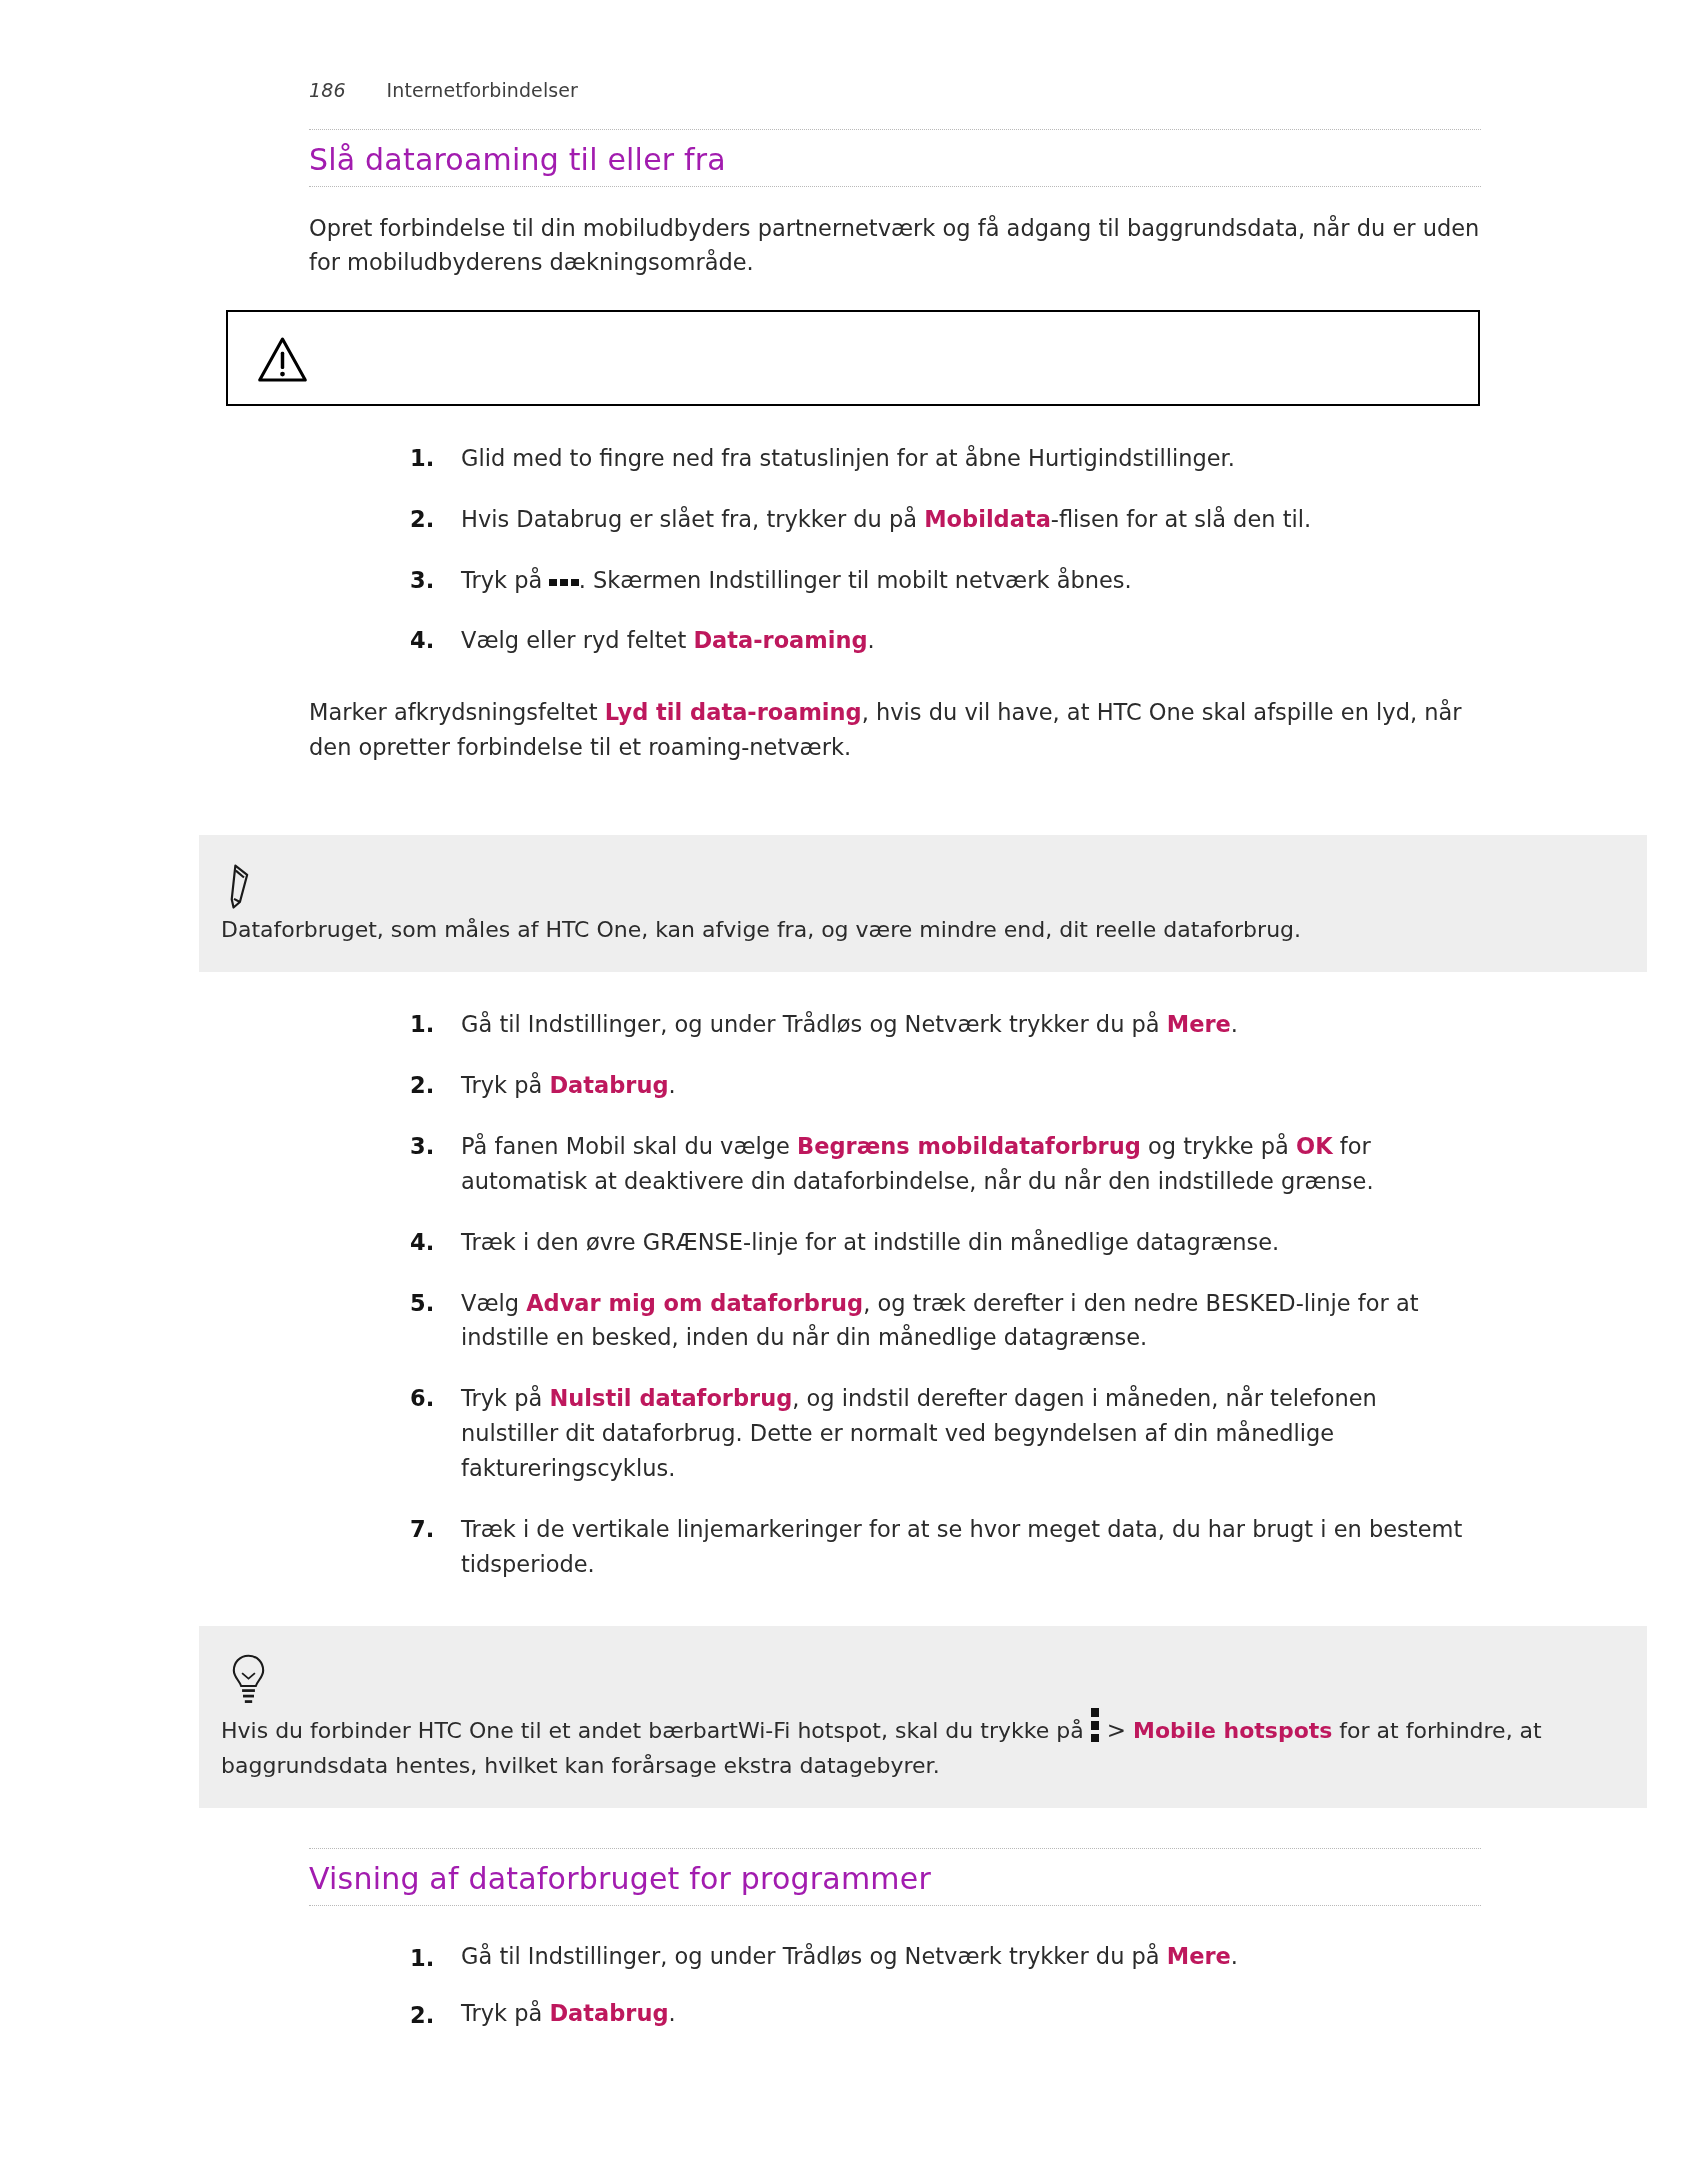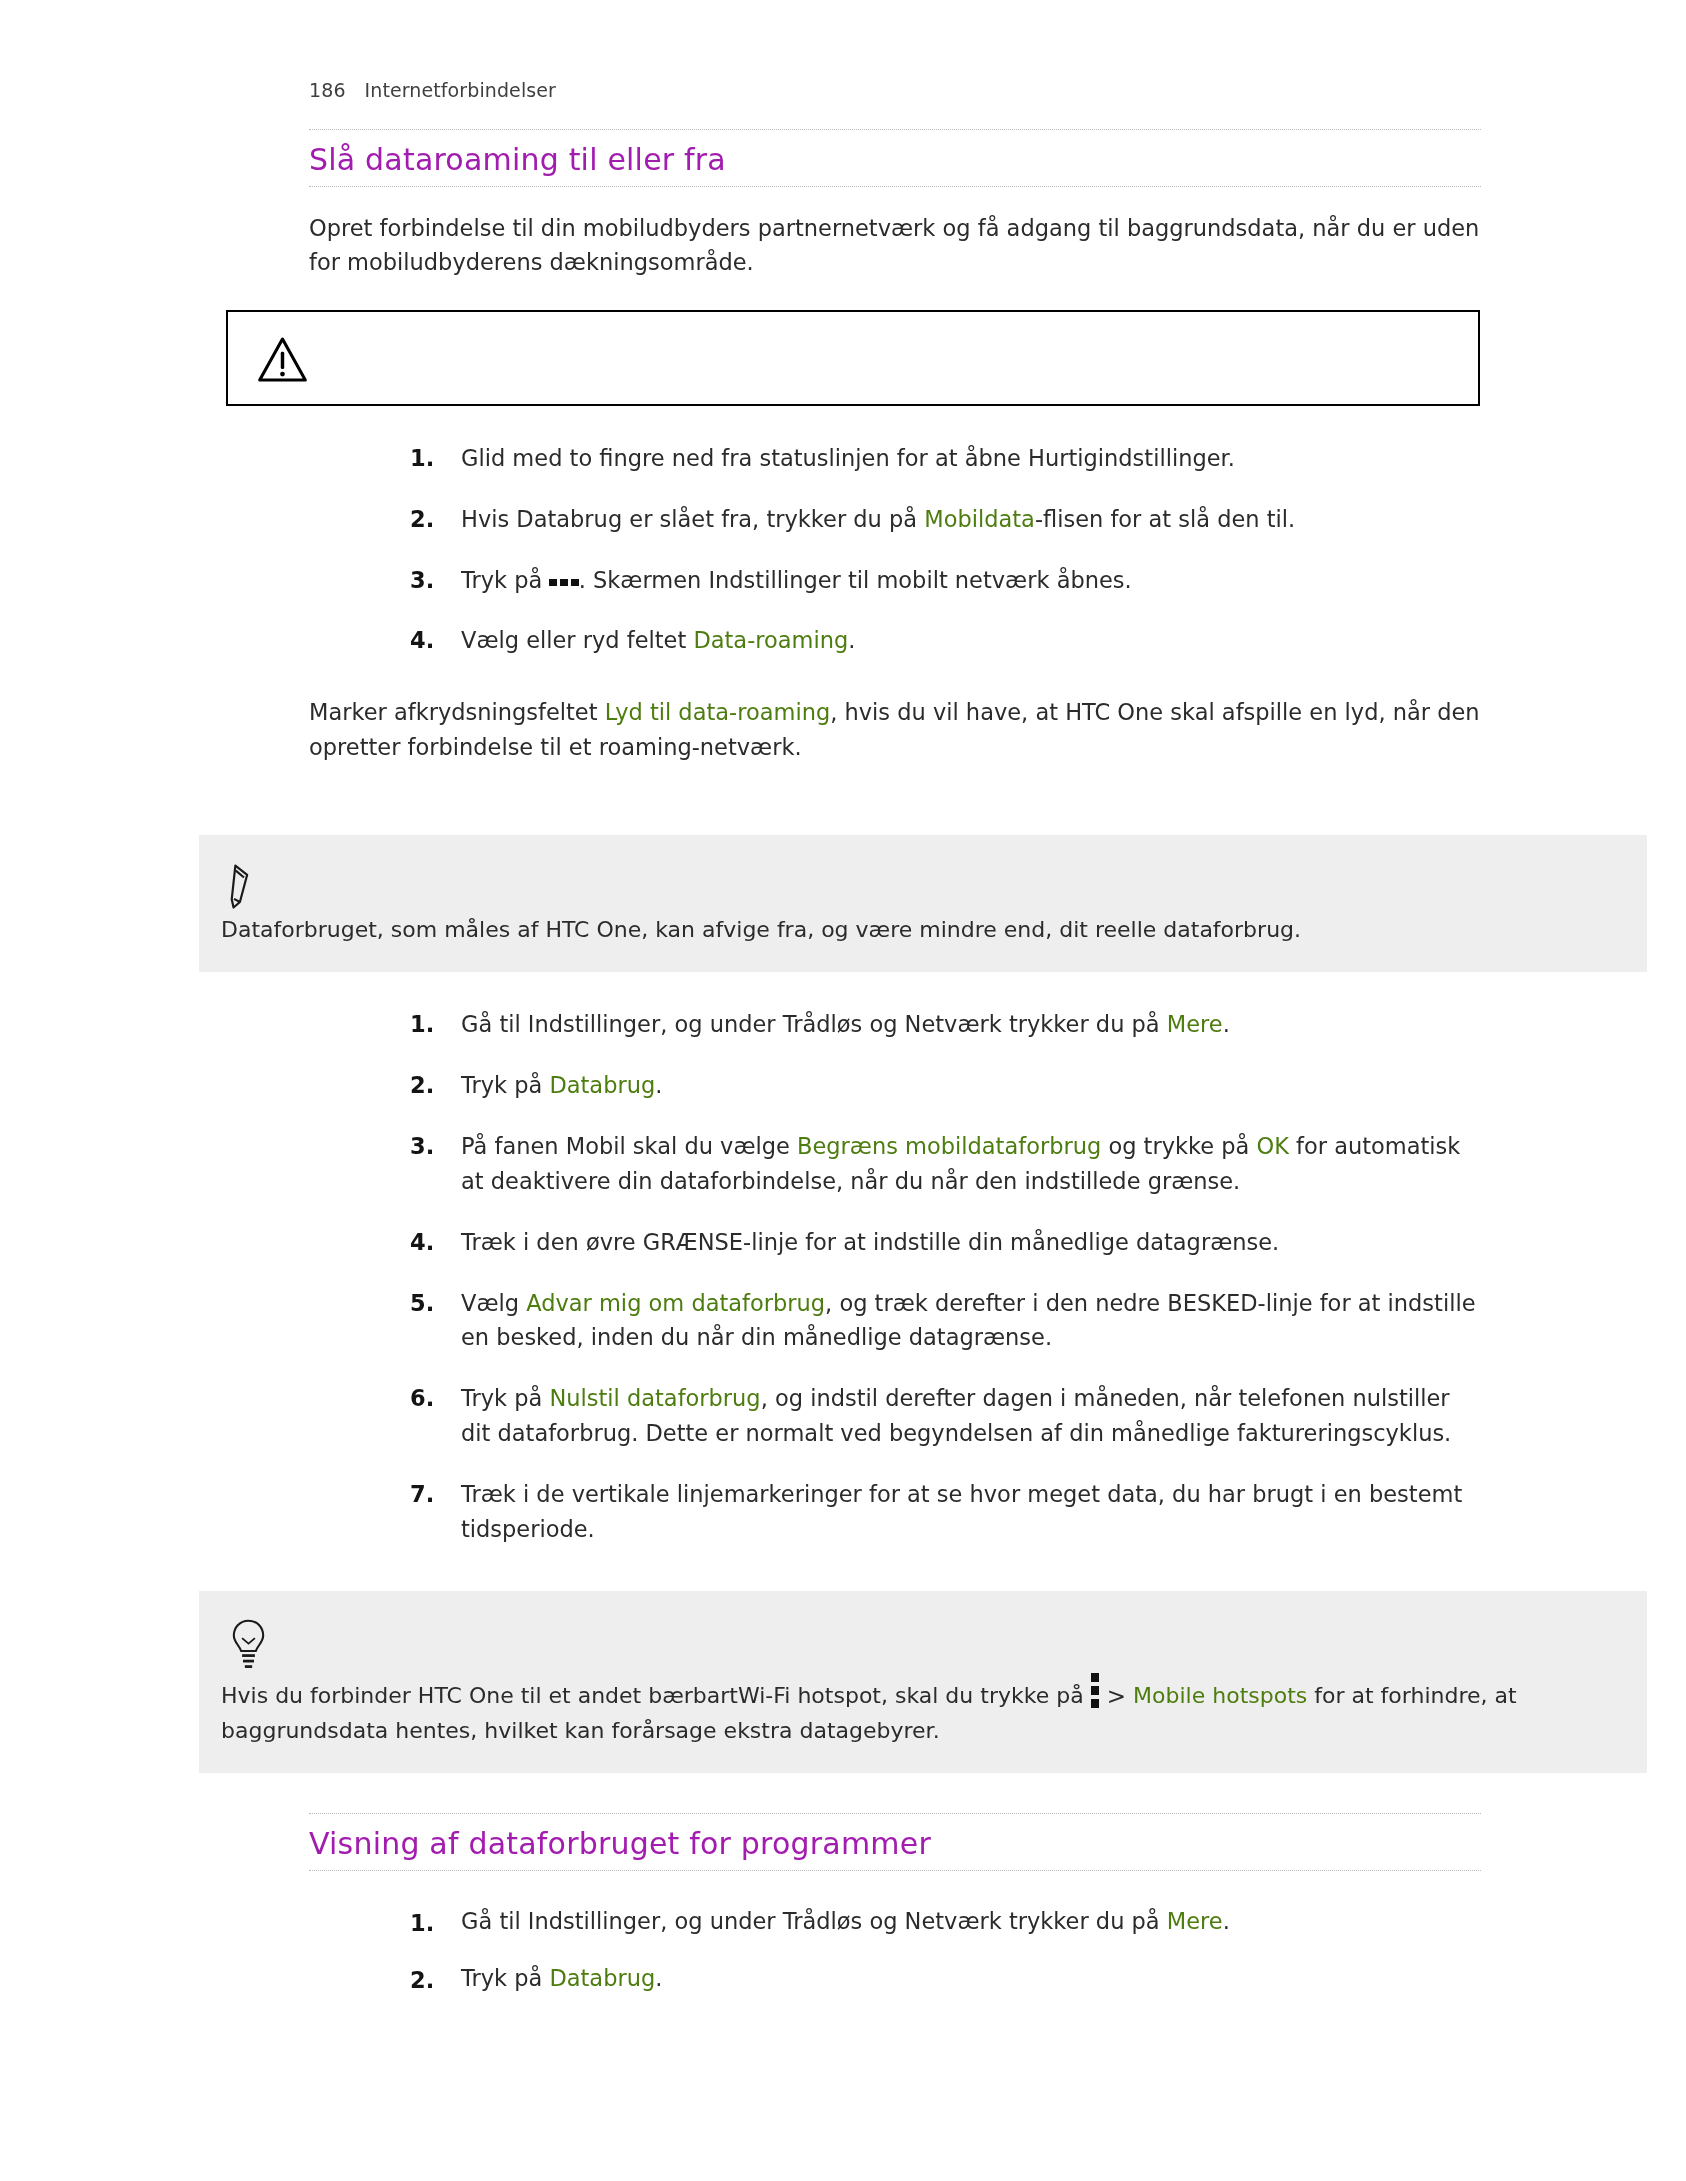--- a/index.html
+++ b/index.html
@@ -27,21 +27,22 @@
     position: absolute;
     top: 79px;
     left: 309px;
     font-size: 19px;
     color: #3f3f3f;
     letter-spacing: 0.1px;
     white-space: nowrap;
   }
   .running-header .pg-num {
     display: inline-block;
-    margin-right: 19px;
+    margin-right: 41px;
+    font-style: italic;
   }
 
   
   .content {
     position: absolute;
     left: 309px;
     top: 129px;
     width: 1172px;
   }
 
@@ -60,21 +61,21 @@
   }
 
   
   p.body {
     font-size: 22.5px;
     line-height: 1.52;
     color: #2b2b2b;
     margin: 24px 0 0 0;
     font-weight: 400;
   }
-  b, .bold { font-weight: 400; color: #4d7c0f; }
+  b, .bold { font-weight: 700; color: #be185d; }
 
   
   .callout {
     display: flex;
     align-items: flex-start;
     box-sizing: border-box;
     margin-top: 31px;
   }
   .callout.warning {
     border: 2.8px solid #000000;

